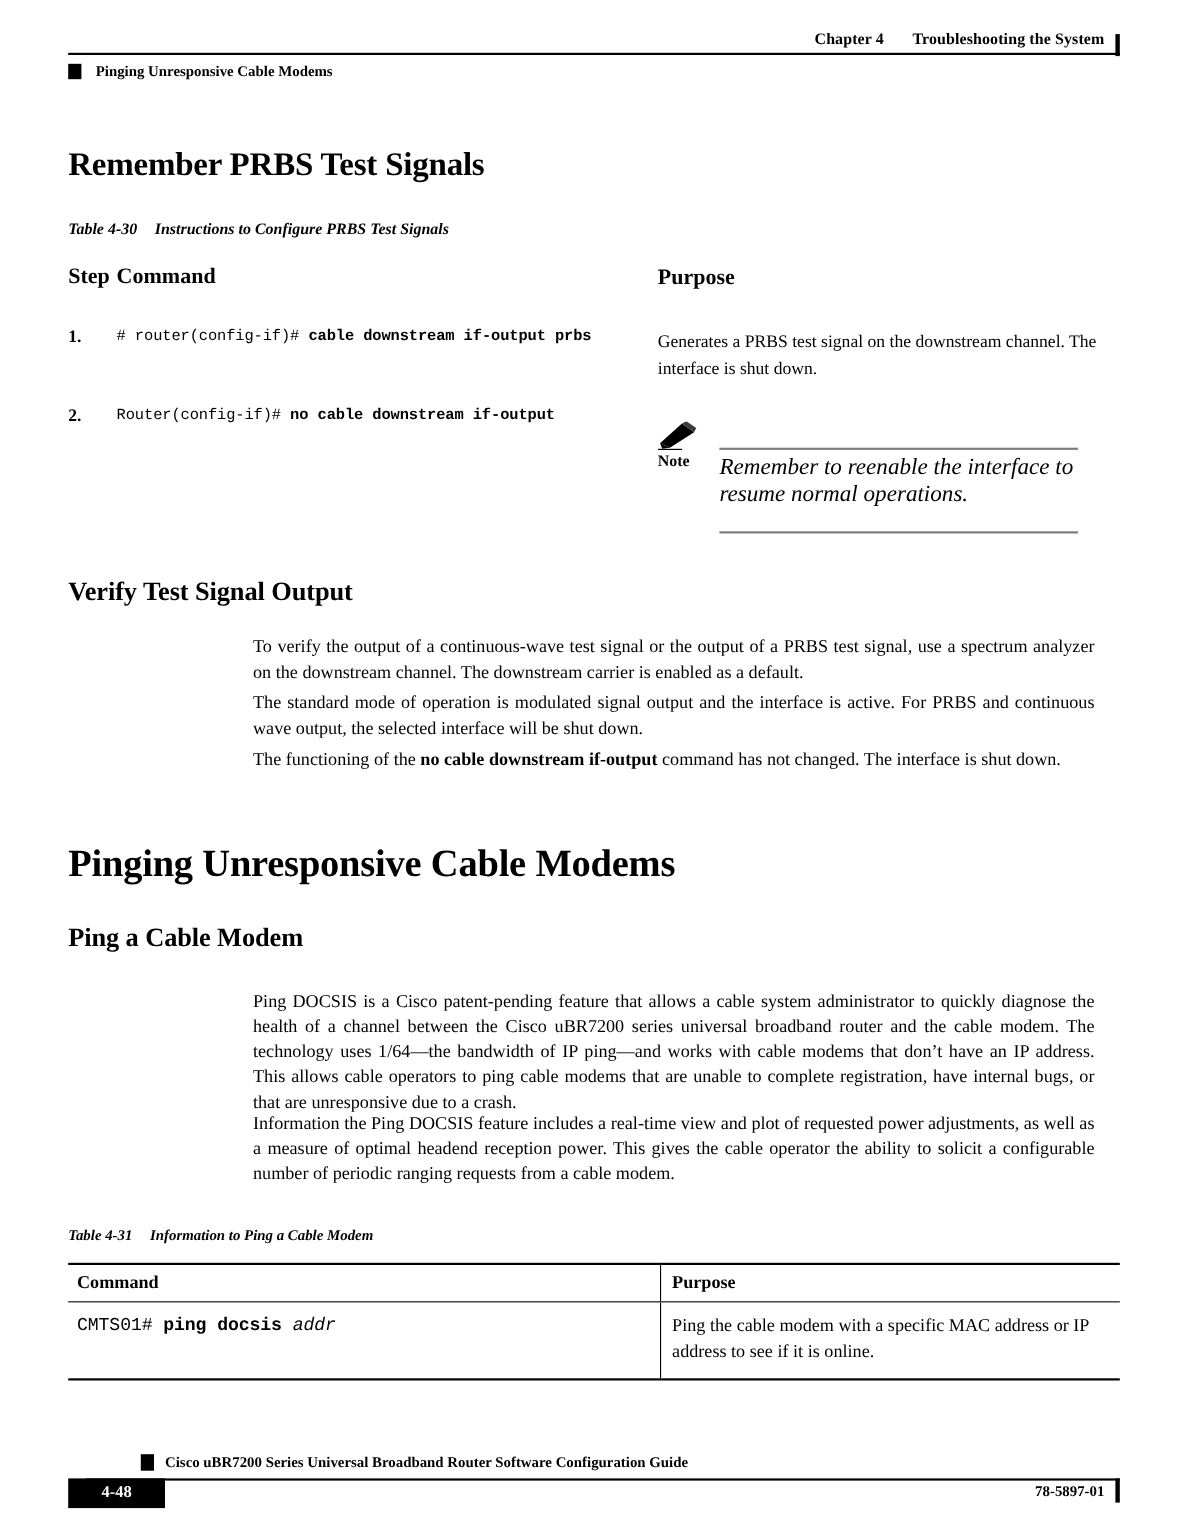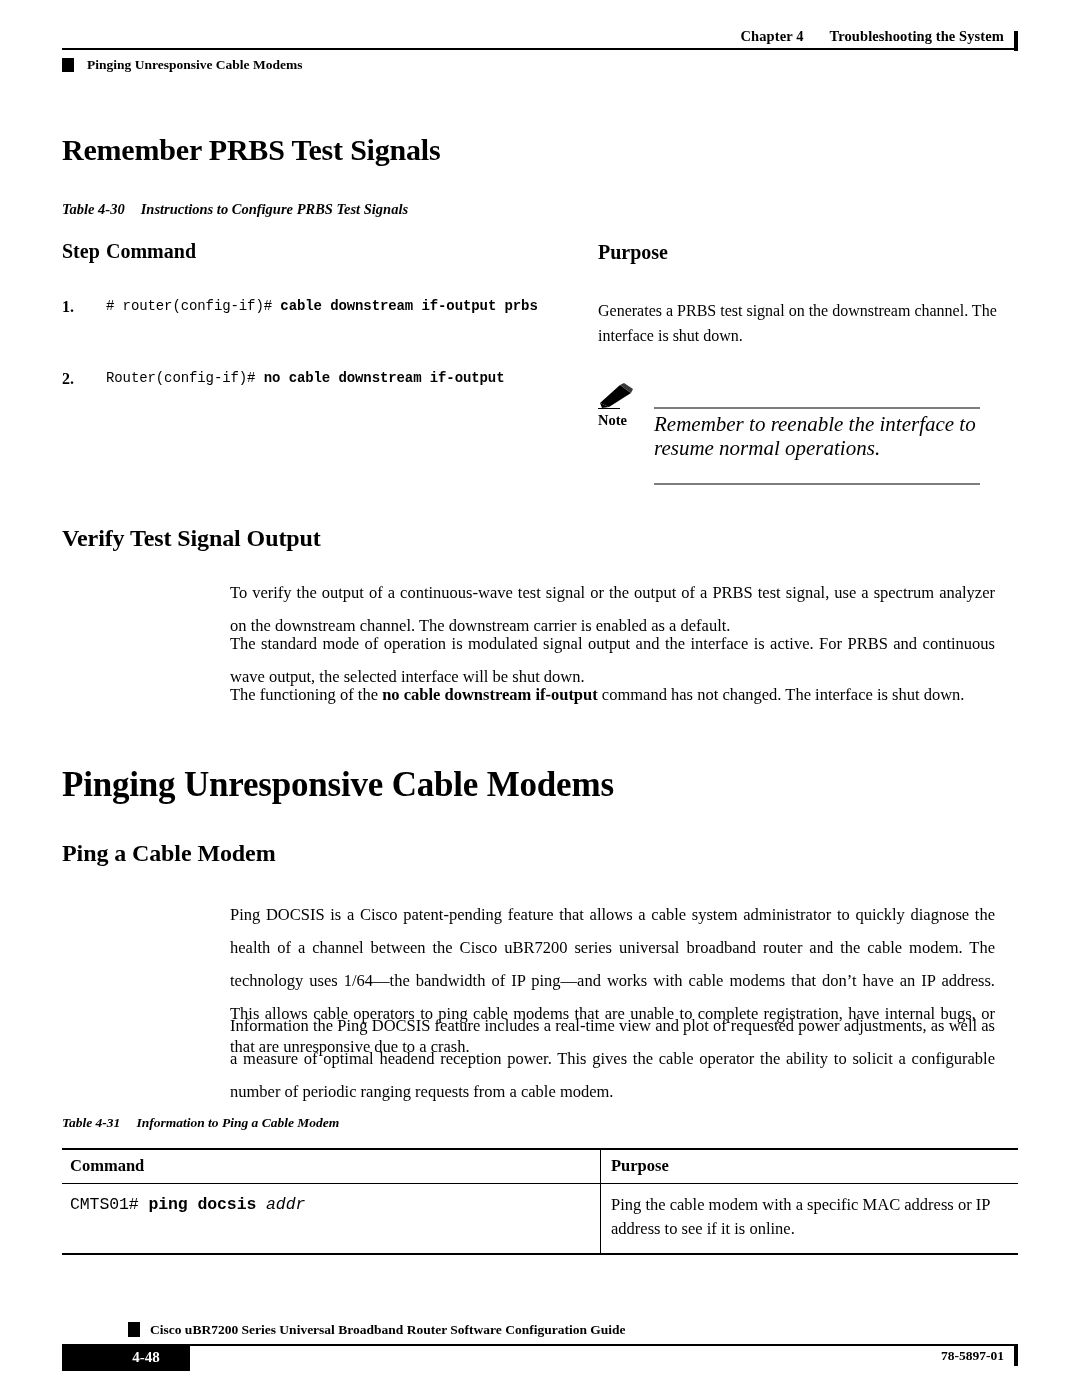--- a/index.html
+++ b/index.html
@@ -89,21 +89,21 @@
     position: absolute;
     font-size: 14.5px;
     font-style: italic;
     font-weight: bold;
   }
   .tbl-caption .num { margin-right: 16px; }
 
   .para {
     position: absolute;
     font-size: 16.5px;
-    line-height: 33px;
+    line-height: 23px;
     text-align: justify;
   }
   .para b { font-weight: bold; }
 
   
   .t30 {
     position: absolute;
     left: 62px;
     top: 240px;
     width: 956px;
@@ -272,21 +272,20 @@
     top: 22px;
     width: 88px;
     height: 27px;
     background: #000;
     color: #fff;
     font-size: 15px;
     font-weight: bold;
     display: flex;
     align-items: center;
     justify-content: center;
-    padding-left: 40px;
   }
   .ft-docid {
     position: absolute;
     right: 14px;
     top: 26px;
     font-size: 13.5px;
     font-weight: bold;
   }
 </style>
 </head>

